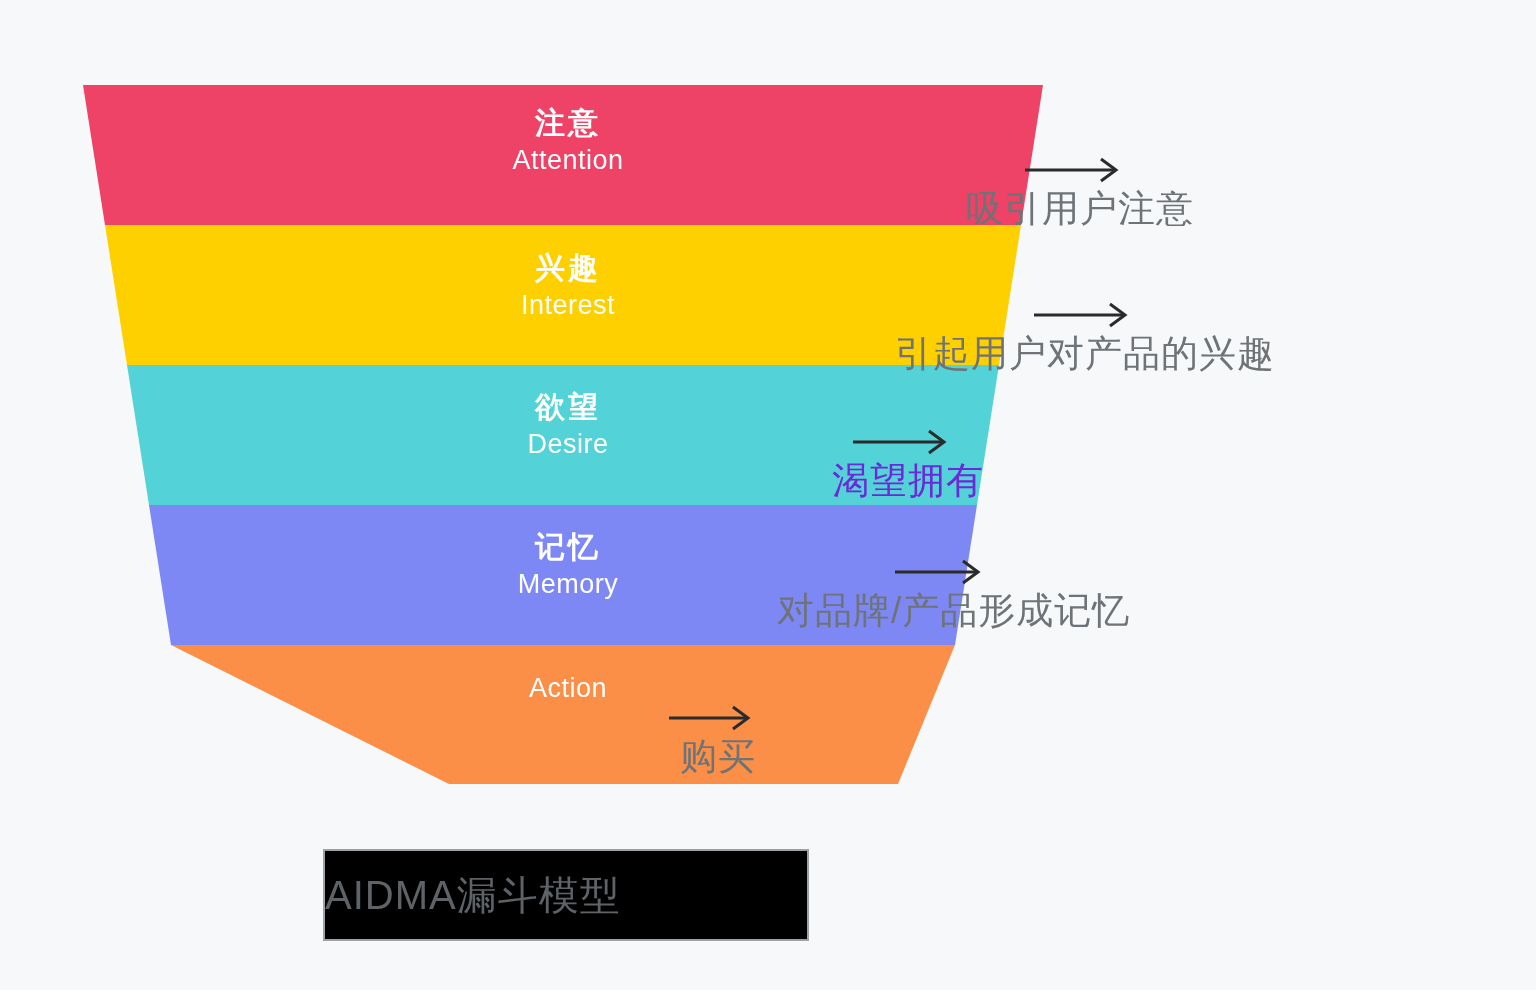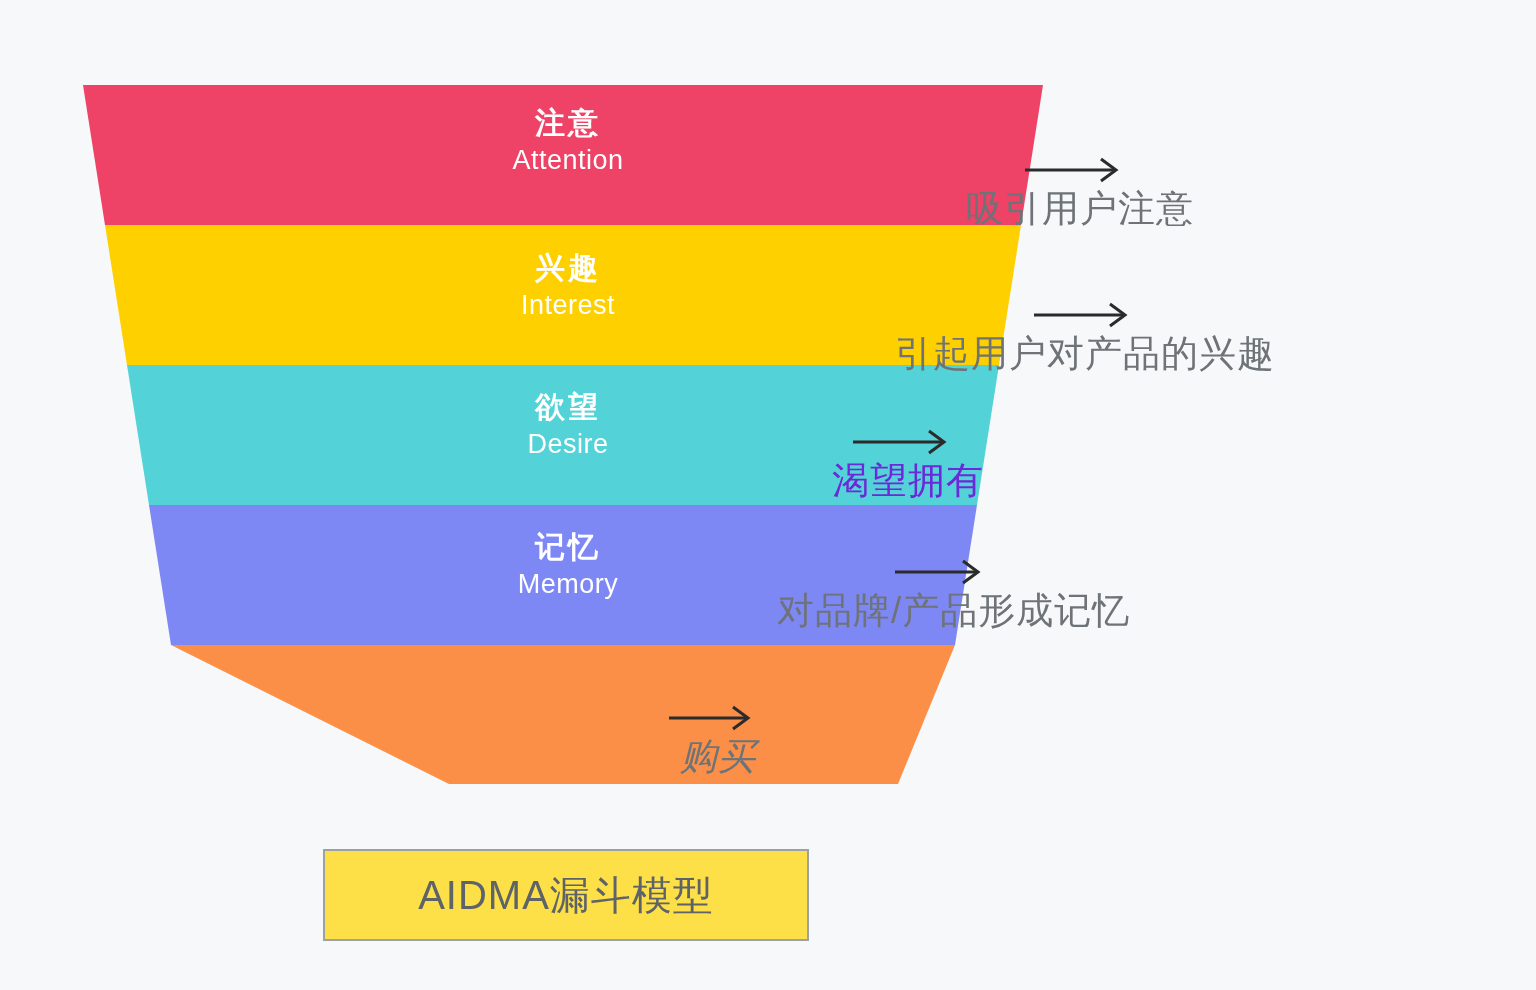--- a/index.html
+++ b/index.html
@@ -70,24 +70,23 @@
   }
 
   
   #caption-box {
     position: absolute;
     left: 323px;
     top: 849px;
     width: 486px;
     height: 92px;
     border: 2px solid #9EA1A4;
-    background: #fde047;
+    background: #000000;
     display: flex;
     align-items: center;
-    justify-content: center;
     box-sizing: border-box;
   }
   #caption-text {
     font-size: 40px;
     color: #5E6368;
     letter-spacing: 1px;
     line-height: 1;
   }
 </style>
 </head>
@@ -117,20 +116,21 @@
     <span class="cn">欲望</span>
     <span class="en">Desire</span>
   </div>
 
   <div class="stage-label" style="left:368px; top:530px; width:400px;">
     <span class="cn">记忆</span>
     <span class="en">Memory</span>
   </div>
 
   <div class="stage-label" style="left:368px; top:668px; width:400px;">
+    <span class="en">Action</span>
   </div>
 
   <div class="callout" style="left:952px; top:150px;">
     <svg class="arrow-svg" width="100" height="40" viewBox="0 0 100 40" xmlns="http://www.w3.org/2000/svg">
       <line x1="2" y1="20" x2="92" y2="20" stroke="#2B2B2B" stroke-width="3"></line>
       <polyline points="78,9 93,20 78,31" fill="none" stroke="#2B2B2B" stroke-width="3"></polyline>
     </svg>
     <span class="callout-text" style="margin-left: 14px; color: rgb(110, 115, 119);">吸引用户注意</span>
   </div>
 
@@ -151,21 +151,21 @@
   </div>
 
   <div class="callout" style="left:748px; top:552px;">
     <svg class="arrow-svg" width="92" height="40" viewBox="0 0 92 40" xmlns="http://www.w3.org/2000/svg">
       <line x1="2" y1="20" x2="84" y2="20" stroke="#2B2B2B" stroke-width="3"></line>
       <polyline points="70,9 85,20 70,31" fill="none" stroke="#2B2B2B" stroke-width="3"></polyline>
     </svg>
     <span class="callout-text" style="margin-left: 29px; color: rgb(110, 115, 119);">对品牌/产品形成记忆</span>
   </div>
 
-  <div class="callout" style="left:666px; top:698px;font-style:italic;">
+  <div class="callout" style="left:666px; top:698px;">
     <svg class="arrow-svg" width="88" height="40" viewBox="0 0 88 40" xmlns="http://www.w3.org/2000/svg">
       <line x1="2" y1="20" x2="80" y2="20" stroke="#2B2B2B" stroke-width="3"></line>
       <polyline points="66,9 81,20 66,31" fill="none" stroke="#2B2B2B" stroke-width="3"></polyline>
     </svg>
     <span class="callout-text" style="margin-left: 14px; color: rgb(110, 115, 119);">购买</span>
   </div>
 
   <div id="caption-box">
     <span id="caption-text">AIDMA漏斗模型</span>
   </div>

